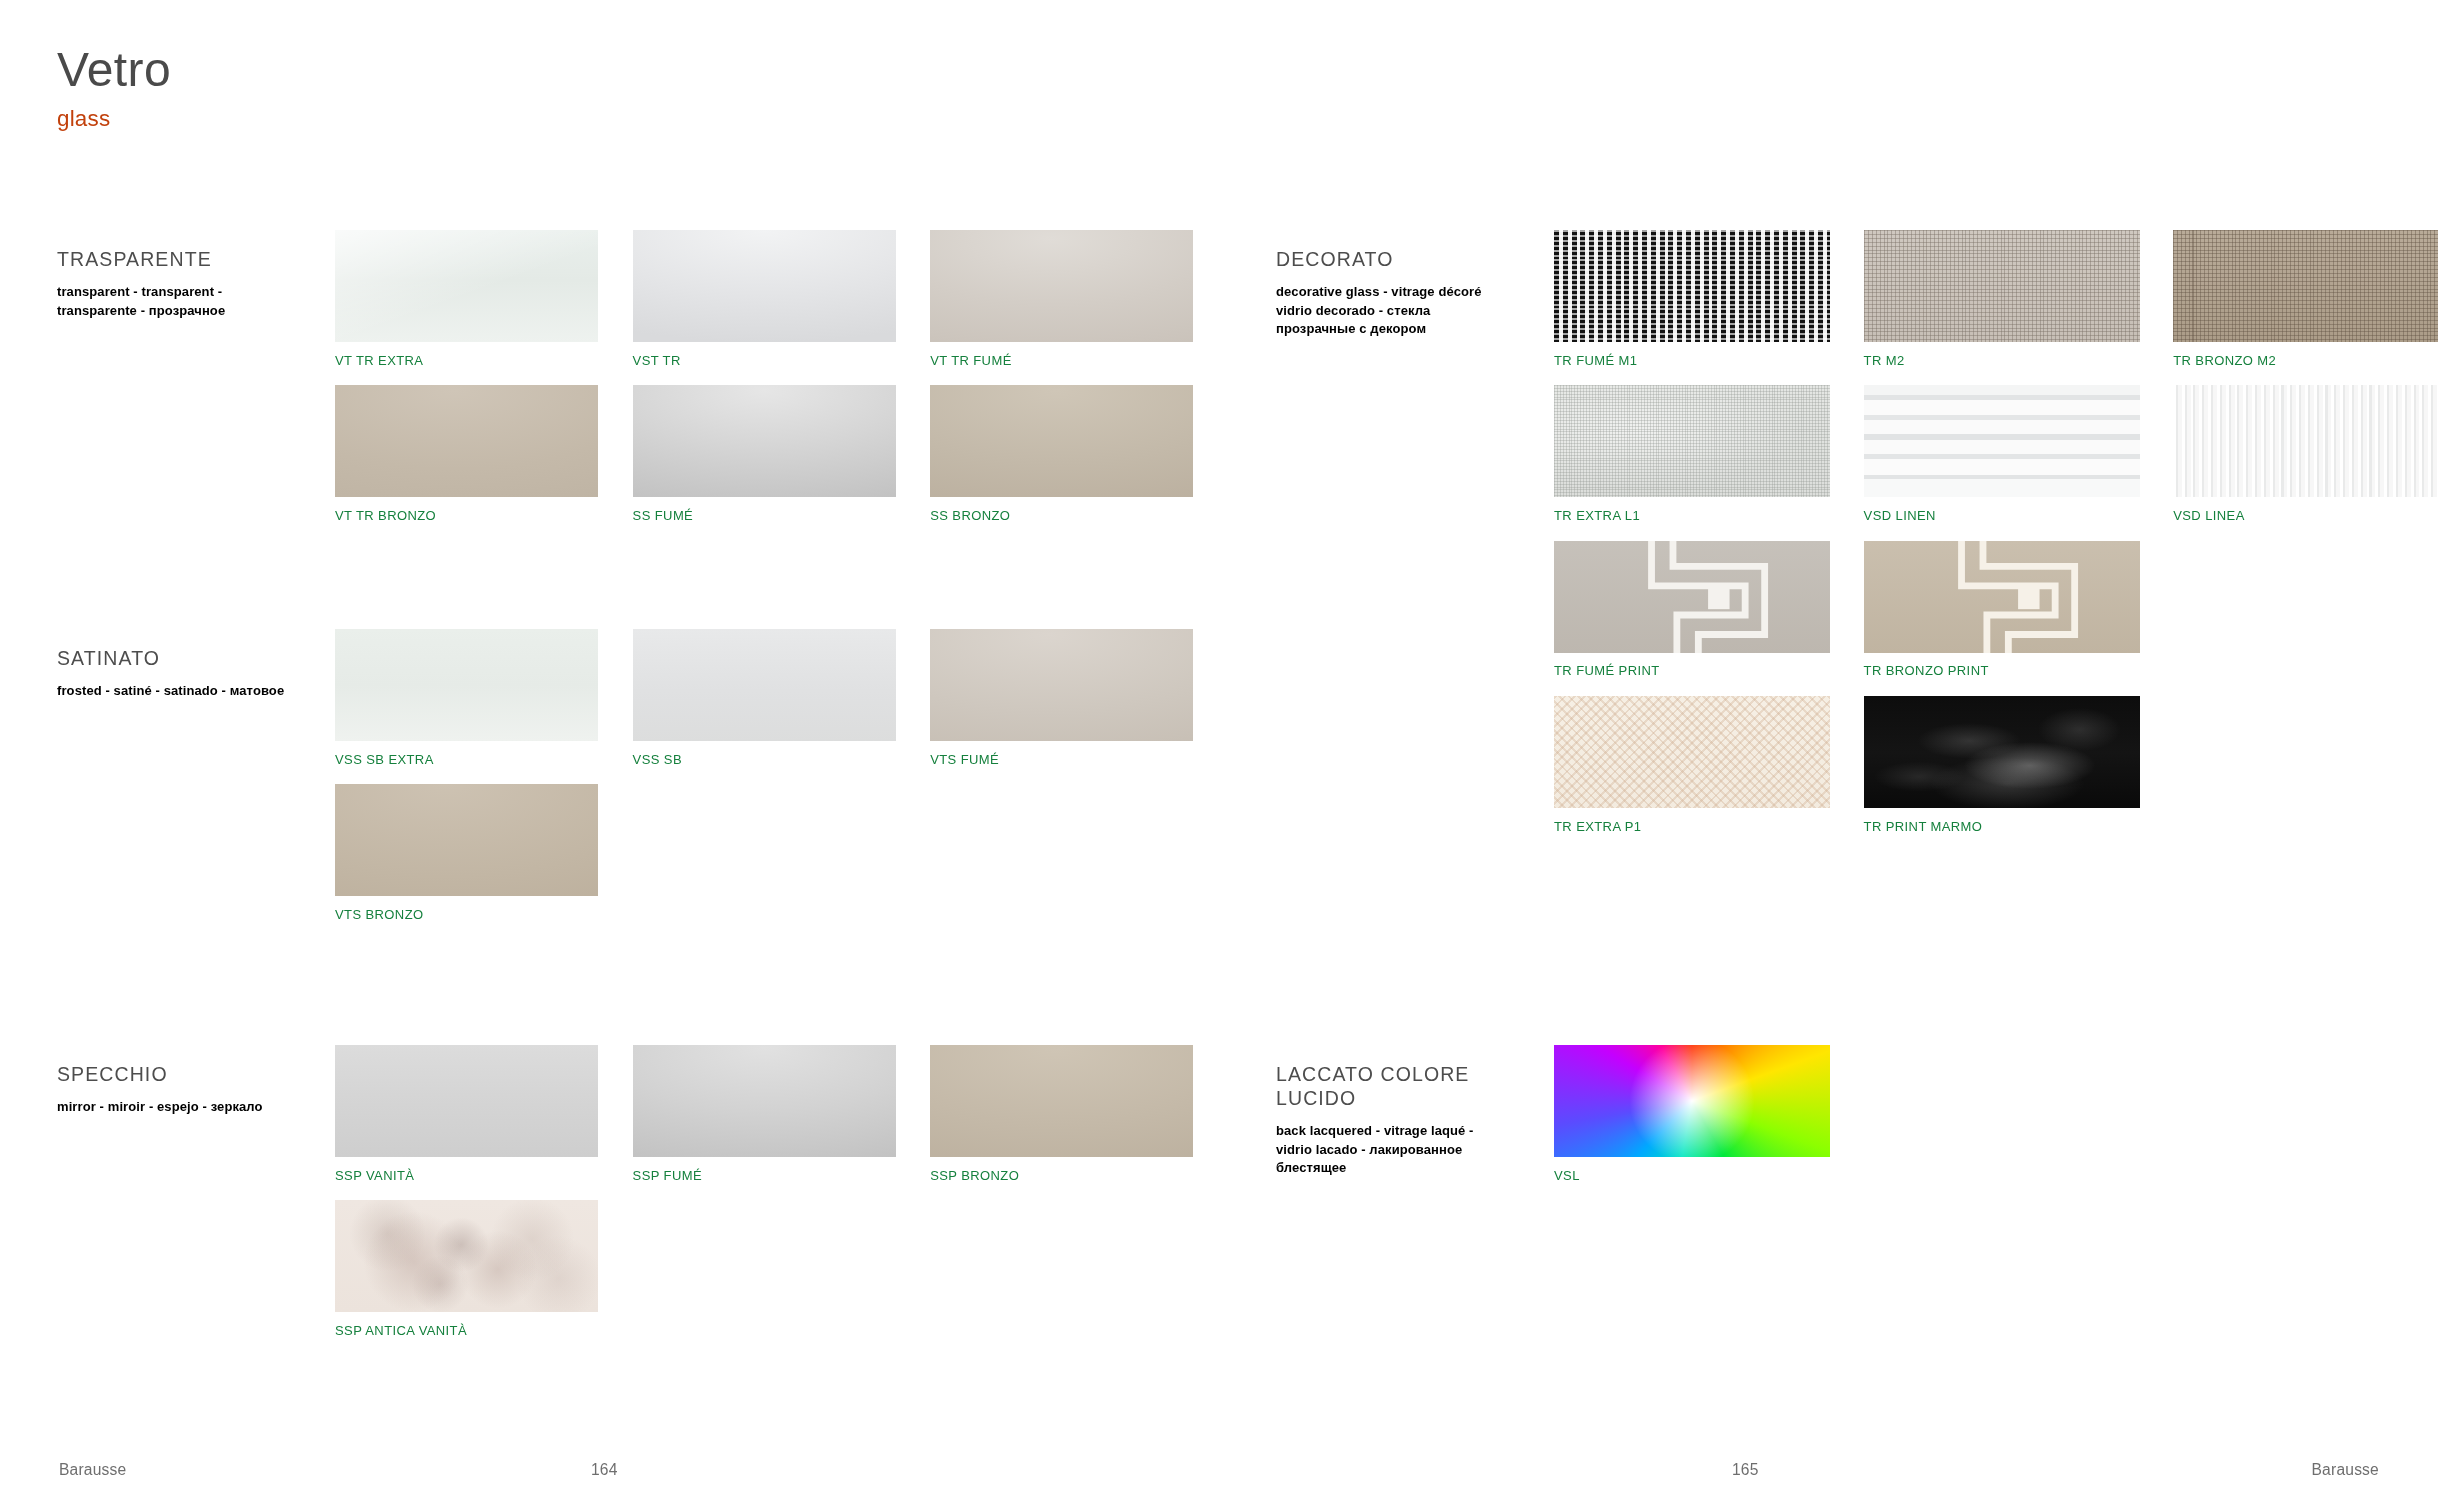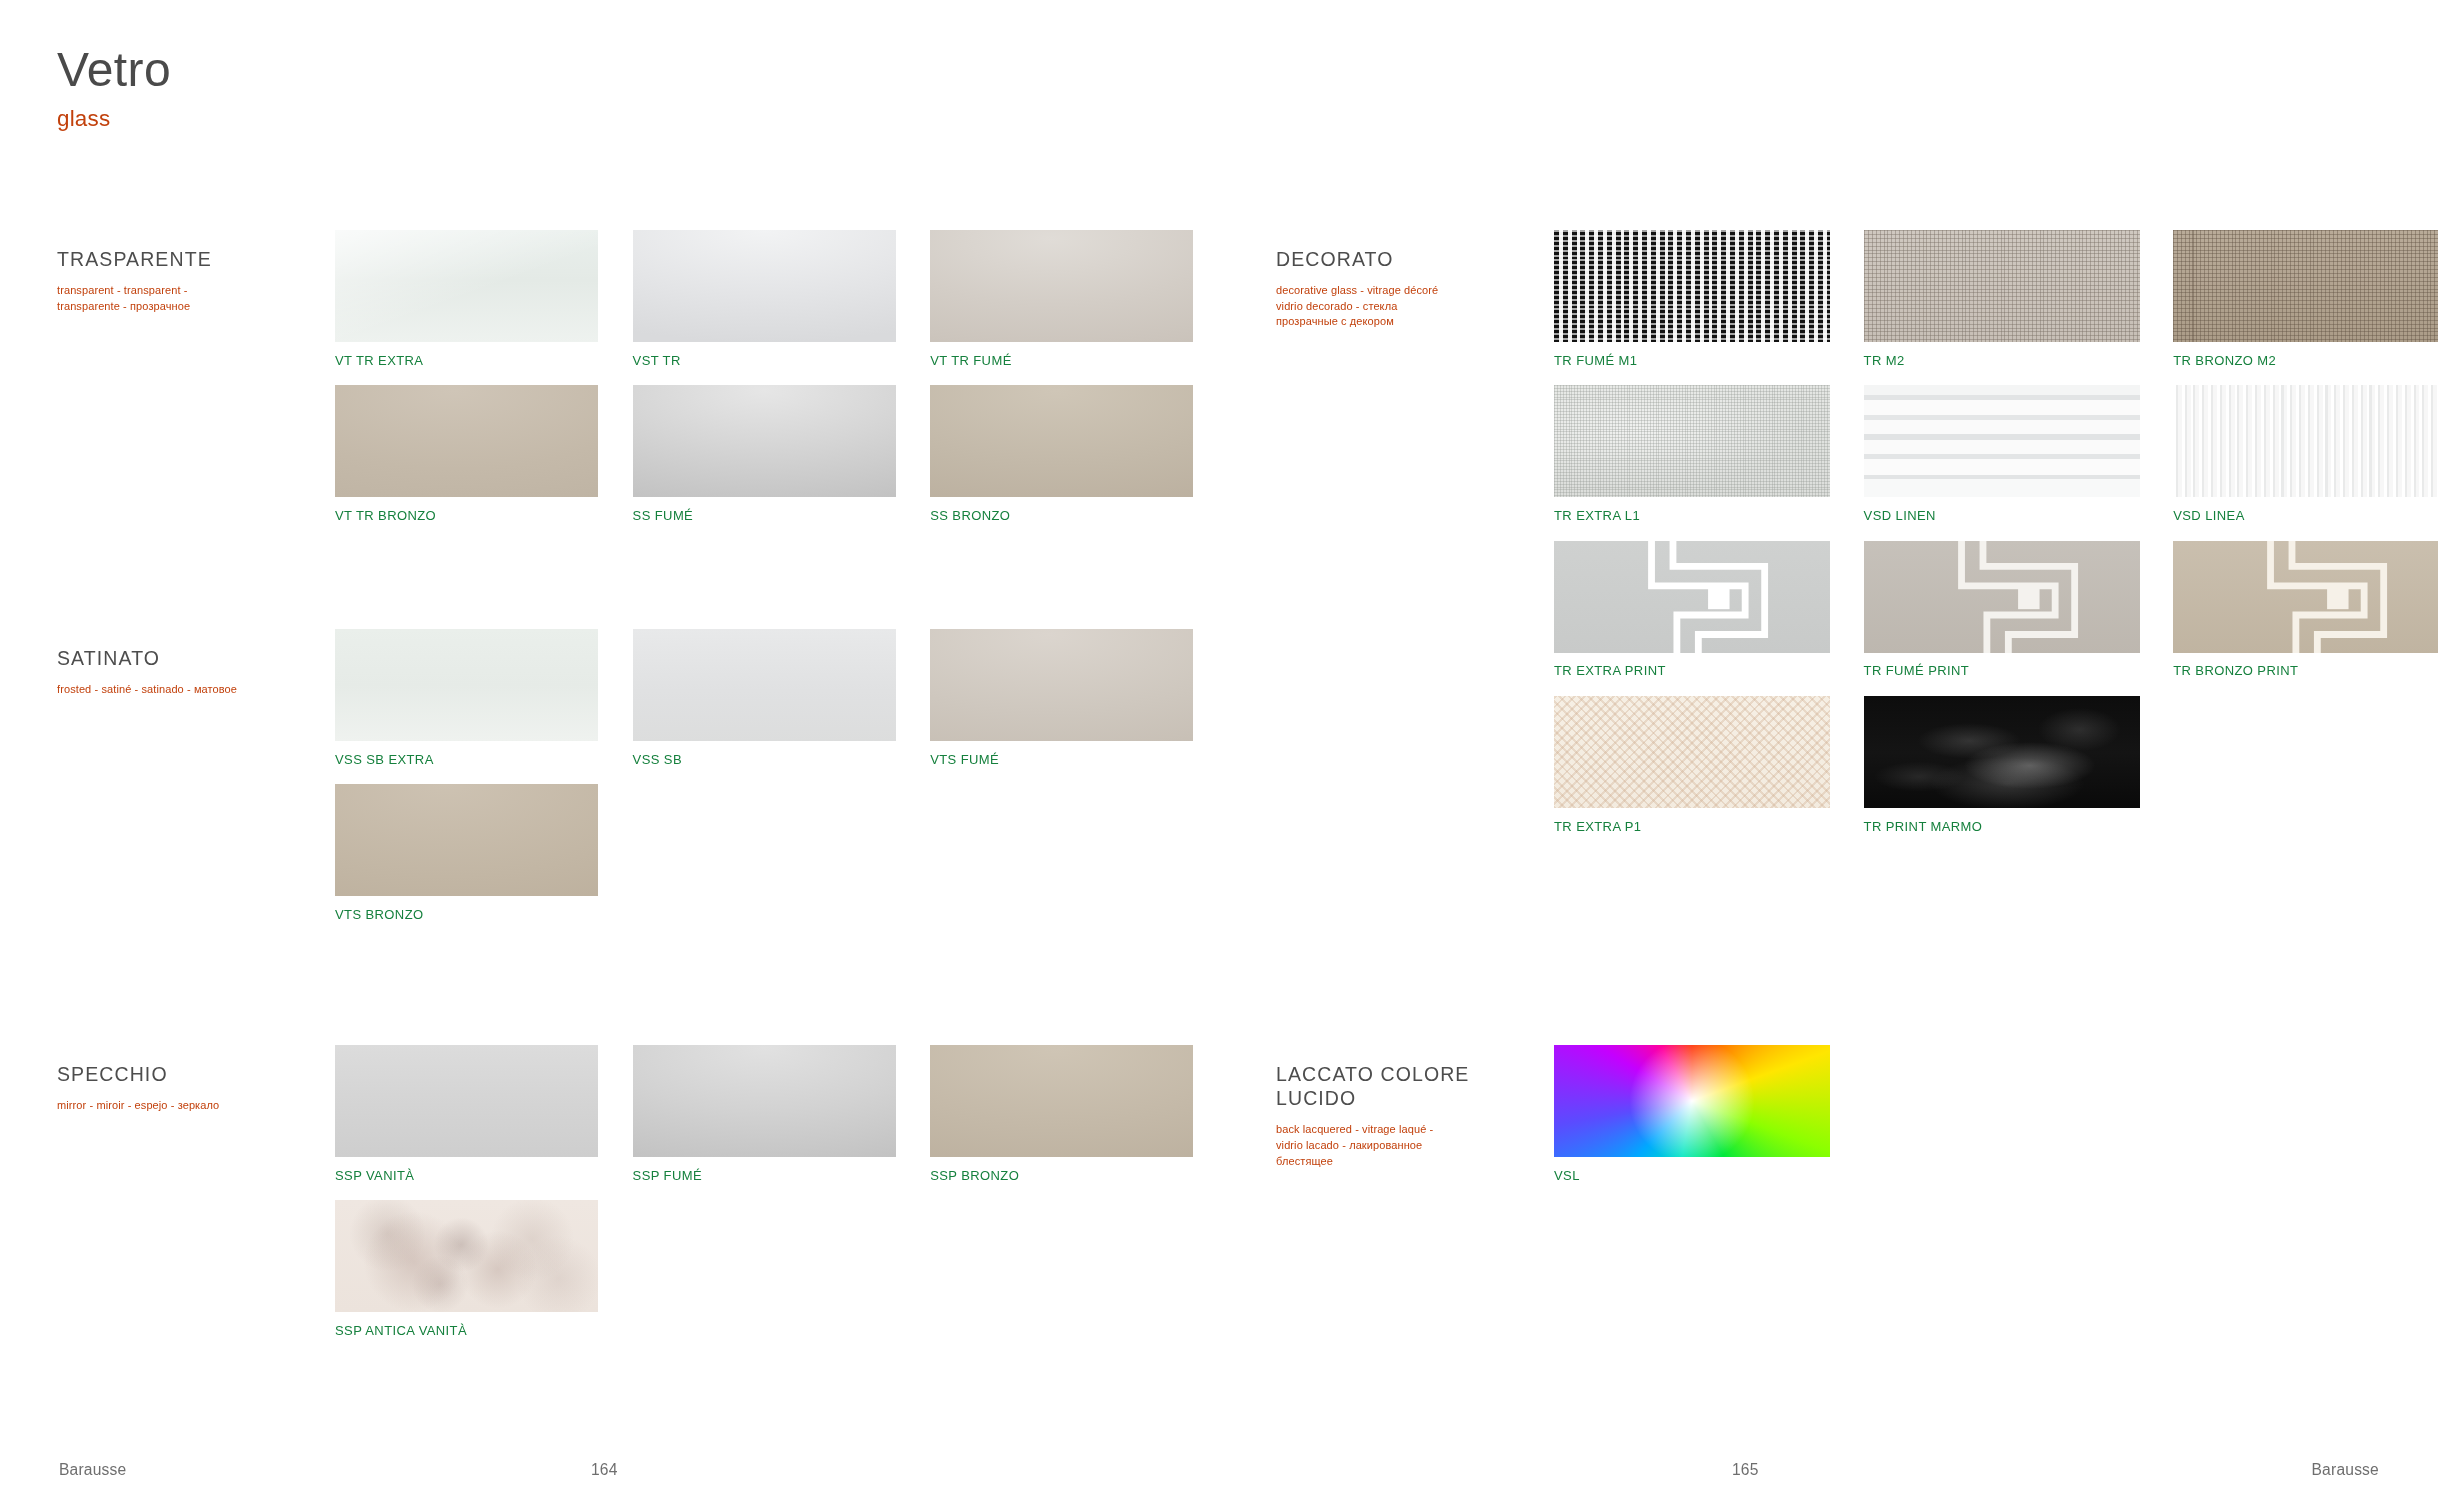--- a/index.html
+++ b/index.html
@@ -42,24 +42,25 @@
   .sec-head { position: absolute; left: 57px; width: 273px; margin-top: 17px; }
   .sec-title {
     font-size: 19.5px;
     font-weight: 400;
     color: #4d4d4d;
     letter-spacing: 1.1px;
     line-height: 1.25;
   }
   .sec-desc {
     margin-top: 11.7px;
-    font-size: 11px;
+    font-size: 13px;
     line-height: 1.42;
-    color: #c2410c;
+    color: #000000;
     letter-spacing: 0.1px;
+    font-weight: bold;
   }
 
   
   .grid { position: absolute; left: 335px; top: 0; }
   .row { display: flex; }
   .cell { width: 281px; margin-right: 16.6px; margin-bottom: 17.6px; }
   .cell:last-child { margin-right: 0; }
   .sw {
     width: 263px; height: 112px;
     position: relative;
@@ -387,32 +388,20 @@
             <div class="sw t-vsd-linen"></div>
             <div class="sw-label">VSD LINEN</div>
           </div>
           <div class="cell">
             <div class="sw t-vsd-linea"></div>
             <div class="sw-label">VSD LINEA</div>
           </div>
         </div>
         <div class="row">
           <div class="cell">
-            <div class="sw t-tr-extra-print greek">
-              <svg viewBox="0 0 283 115" preserveAspectRatio="none">
-                <g fill="none" stroke="#ffffff" stroke-width="7">
-                  <path d="M100 -10 V46 H196 V76 H126 V125"></path>
-                  <path d="M122 -10 V26 H216 V96 H148 V125"></path>
-                </g>
-                <rect x="158" y="48" width="22" height="22" fill="#ffffff"></rect>
-              </svg>
-            </div>
-            <div class="sw-label">TR EXTRA PRINT</div>
-          </div>
-          <div class="cell">
             <div class="sw t-tr-fume-print greek">
               <svg viewBox="0 0 283 115" preserveAspectRatio="none">
                 <g fill="none" stroke="#f4f2ee" stroke-width="7">
                   <path d="M100 -10 V46 H196 V76 H126 V125"></path>
                   <path d="M122 -10 V26 H216 V96 H148 V125"></path>
                 </g>
                 <rect x="158" y="48" width="22" height="22" fill="#f4f2ee"></rect>
               </svg>
             </div>
             <div class="sw-label">TR FUMÉ PRINT</div>

